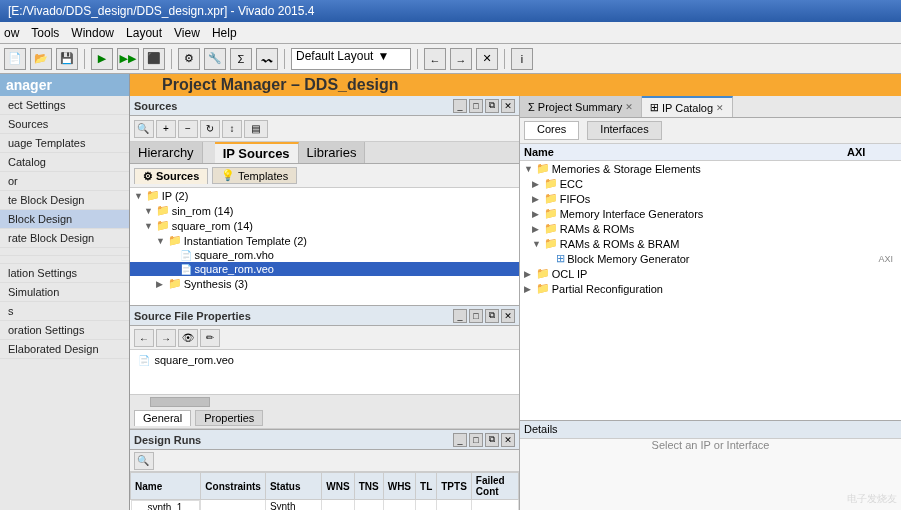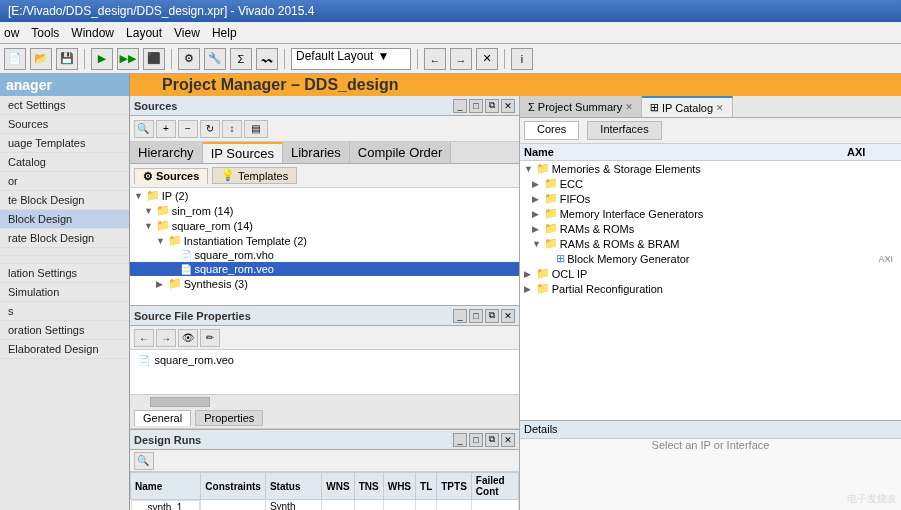--- a/index.html
+++ b/index.html
@@ -165,21 +165,21 @@
     }
     .tab {
       padding: 2px 8px;
       font-size: 13px;
       cursor: pointer;
       border-right: 1px solid #bbb;
       display: flex;
       align-items: center;
       background: #d0d0d0;
     }
-    .tab.active { background: #f0f0f0; font-weight: normal; border-top: 2px solid #f8a830; }
+    .tab.active { background: #f0f0f0; font-weight: bold; border-top: 2px solid #f8a830; margin-left: 12px; }
 
     
     .sub-tabs-bar {
       background: #f0f0f0;
       border-bottom: 1px solid #ccc;
       display: flex;
       align-items: center;
       padding: 2px 4px;
       gap: 4px;
       height: 24px;
@@ -431,23 +431,20 @@
 
           <div class="tabs-bar">
             <div class="tab">
               <span>Hierarchy</span>
             </div>
             <div class="tab active" style="border-top:2px solid #f8a830;">
               <span>IP Sources</span>
             </div>
             <div class="tab">
               <span>Libraries</span>
-            </div>
-            <div class="tab">
-              <span>Compile Order</span>
             </div>
           </div>
 
           <div class="sub-tabs-bar">
             <div class="sub-tab active">
               <span>⚙</span>
               <span>Sources</span>
             </div>
             <div class="sub-tab">
               <span>💡</span>

